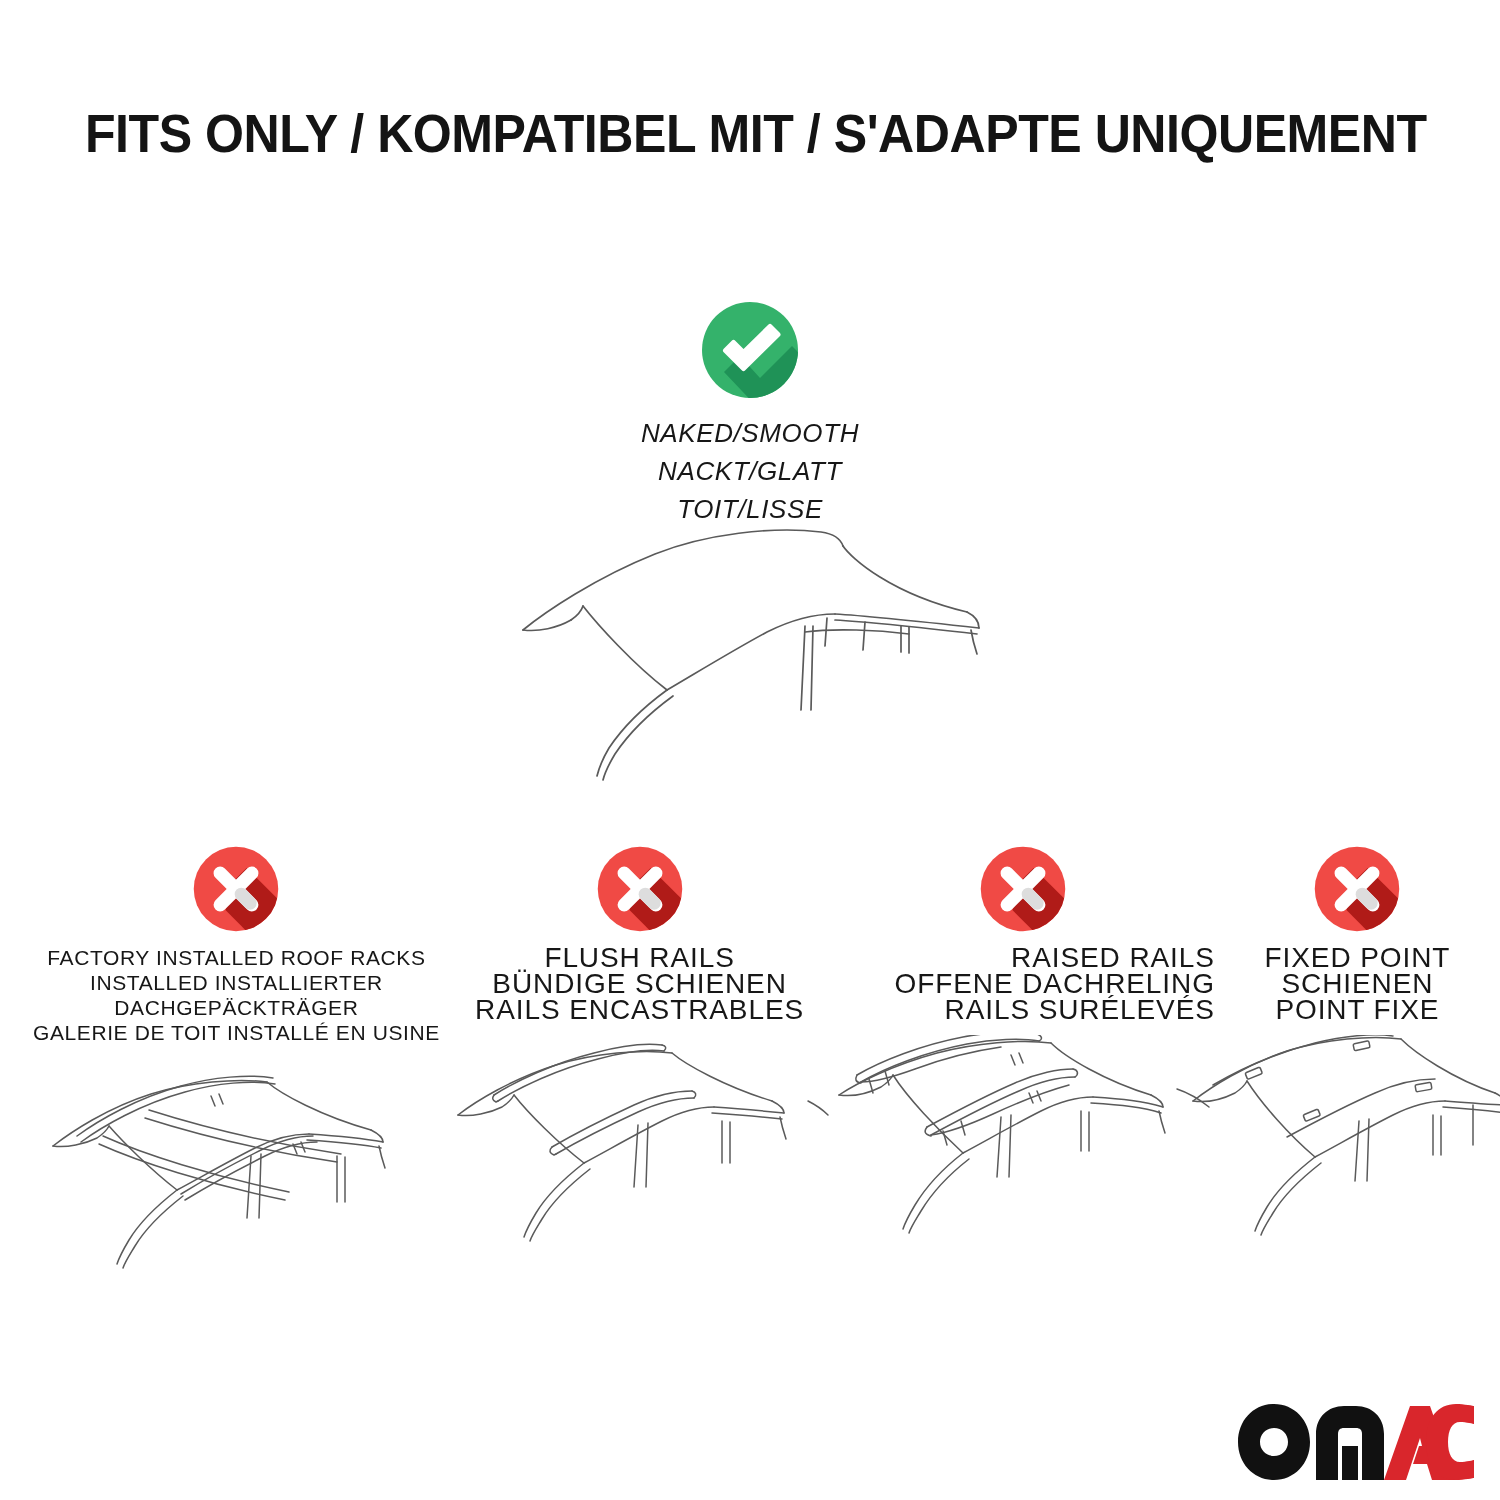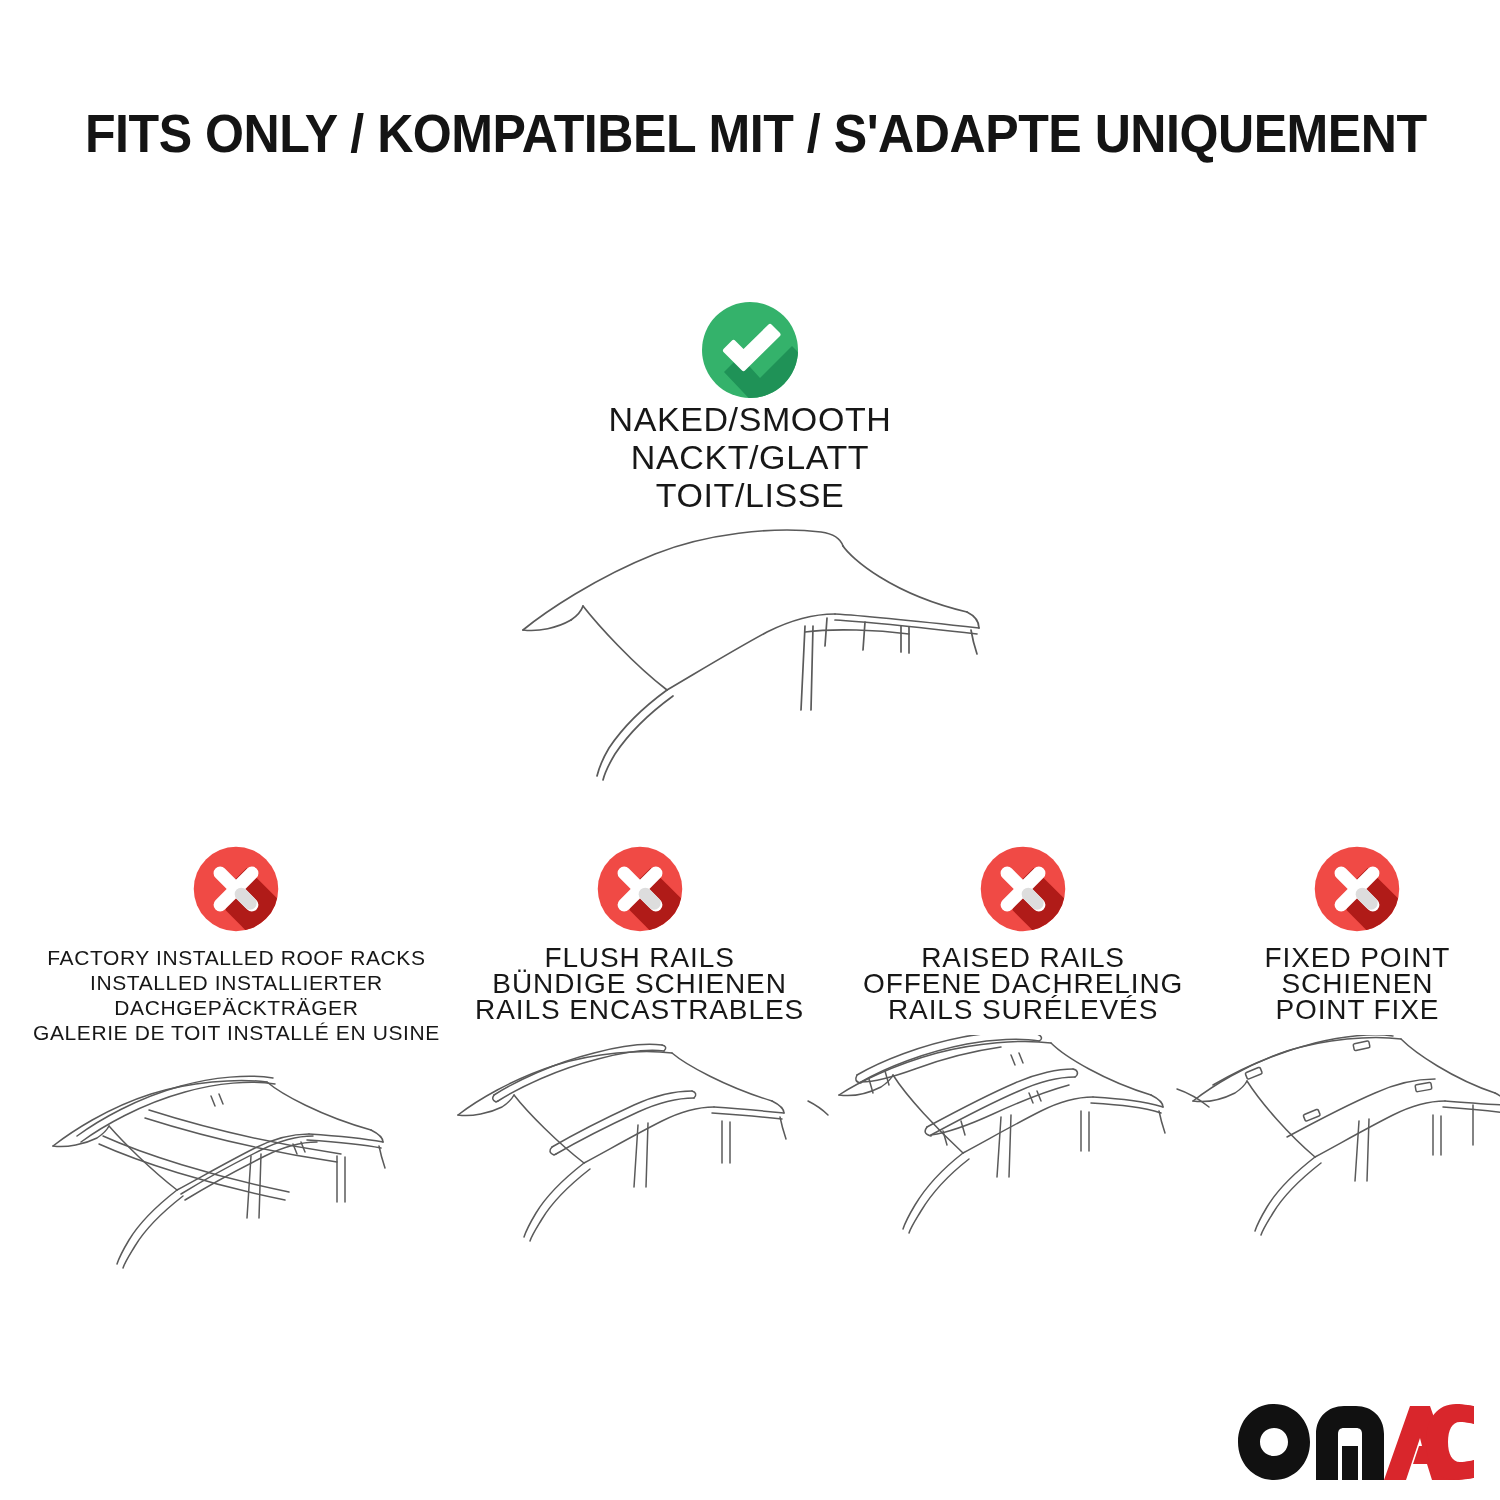--- a/index.html
+++ b/index.html
@@ -35,25 +35,27 @@
     text-align:center;
   }
   .badge{
     width:100px;height:100px;
     margin:0 auto;
     position:relative;
   }
   .badge svg{display:block;width:100px;height:100px;}
 
   .ok-labels{
-    font-size:34px;
+    margin-top:14px;
+    font-size:26px;
     line-height:38px;
     font-weight:400;
     letter-spacing:0.6px;
     color:#171717;
+    font-style:italic;
   }
 
   .roof-main{
     position:absolute;
     left:505px; top:520px;
     width:500px;height:270px;
   }
   .roof-main svg{display:block;width:100%;height:100%;}
 
   
@@ -62,21 +64,21 @@
     left:0; top:845px;
     width:1500px;
     display:flex;
   }
   .cell{
     position:relative;
     text-align:center;
   }
   .cell.c1{width:430px;margin-left:25px;}
   .cell.c2{width:390px;}
-  .cell.c3{width:390px;}
+  .cell.c3{width:390px;text-align:right;}
   .cell.c4{width:290px;text-align:center;}
 
   .x-badge{
     width:88px;height:88px;
     margin:0 auto;
     position:relative;
   }
   .x-badge svg{display:block;width:88px;height:88px;}
 
   .cell-labels{

